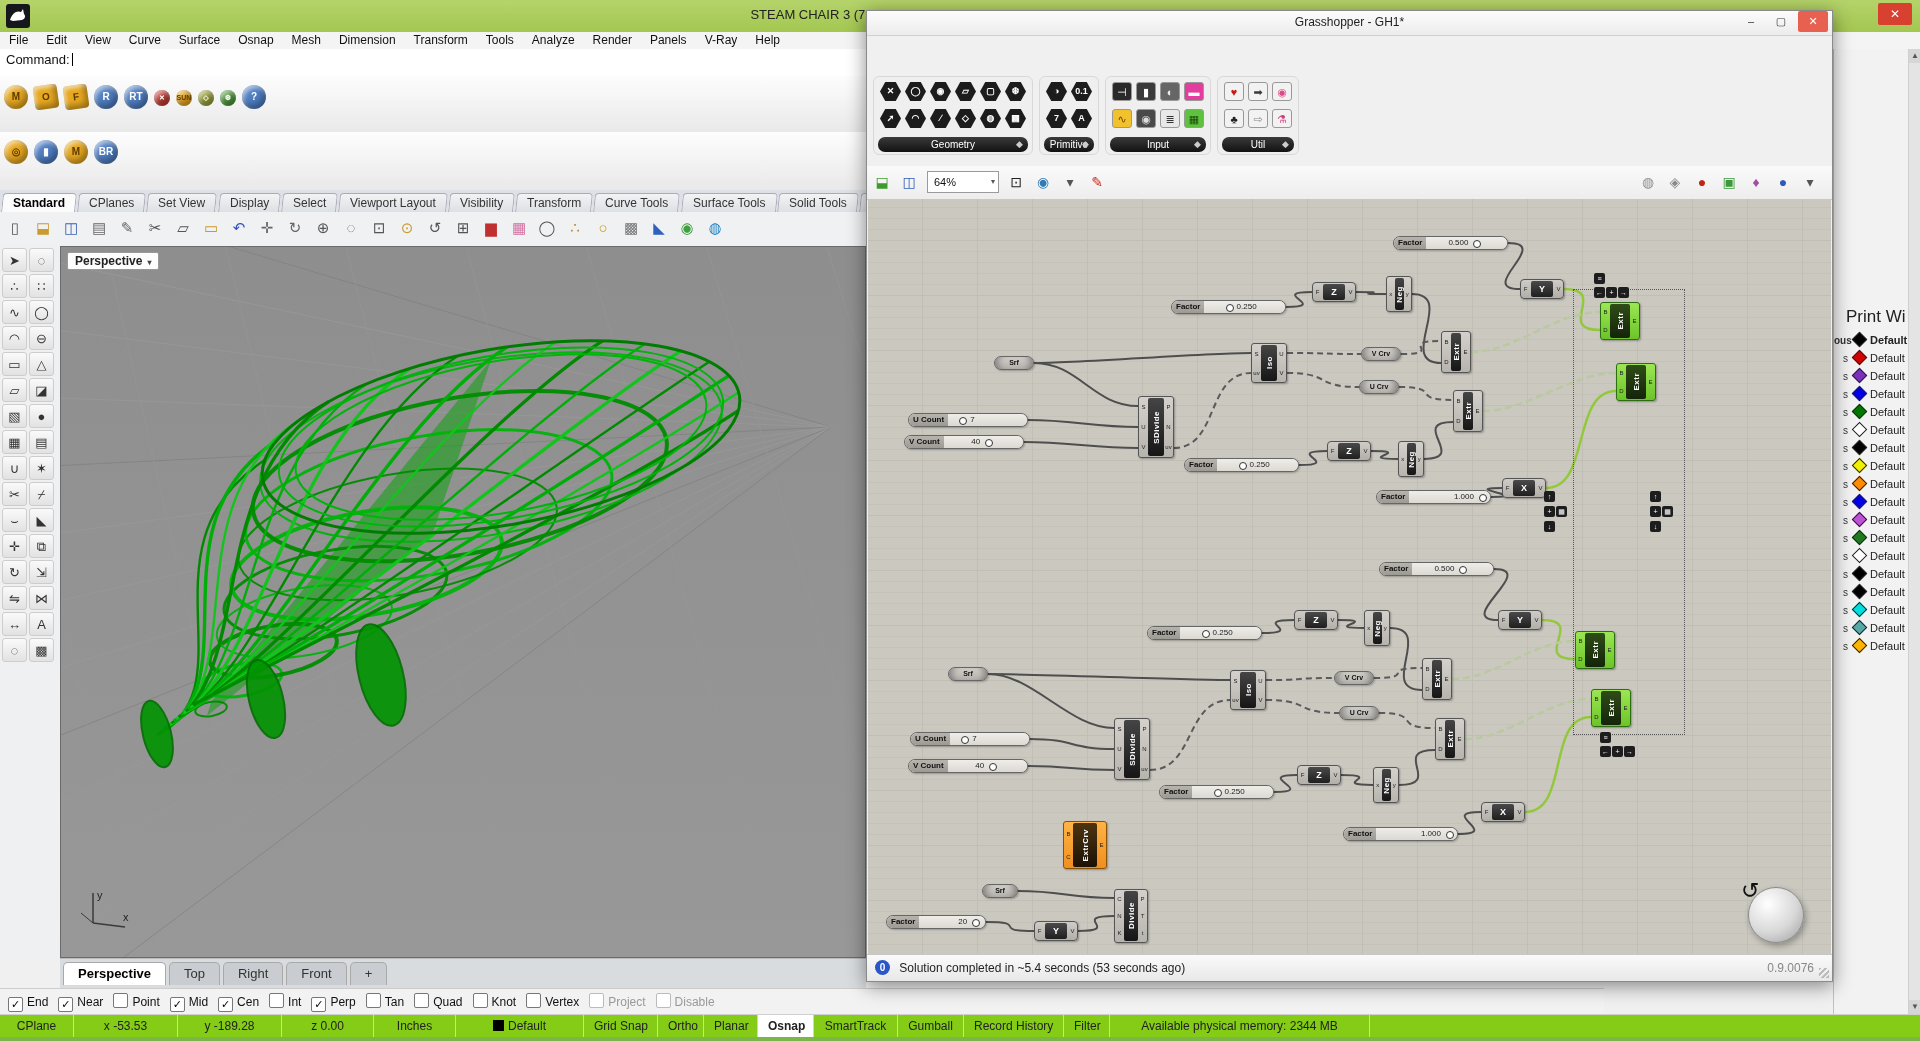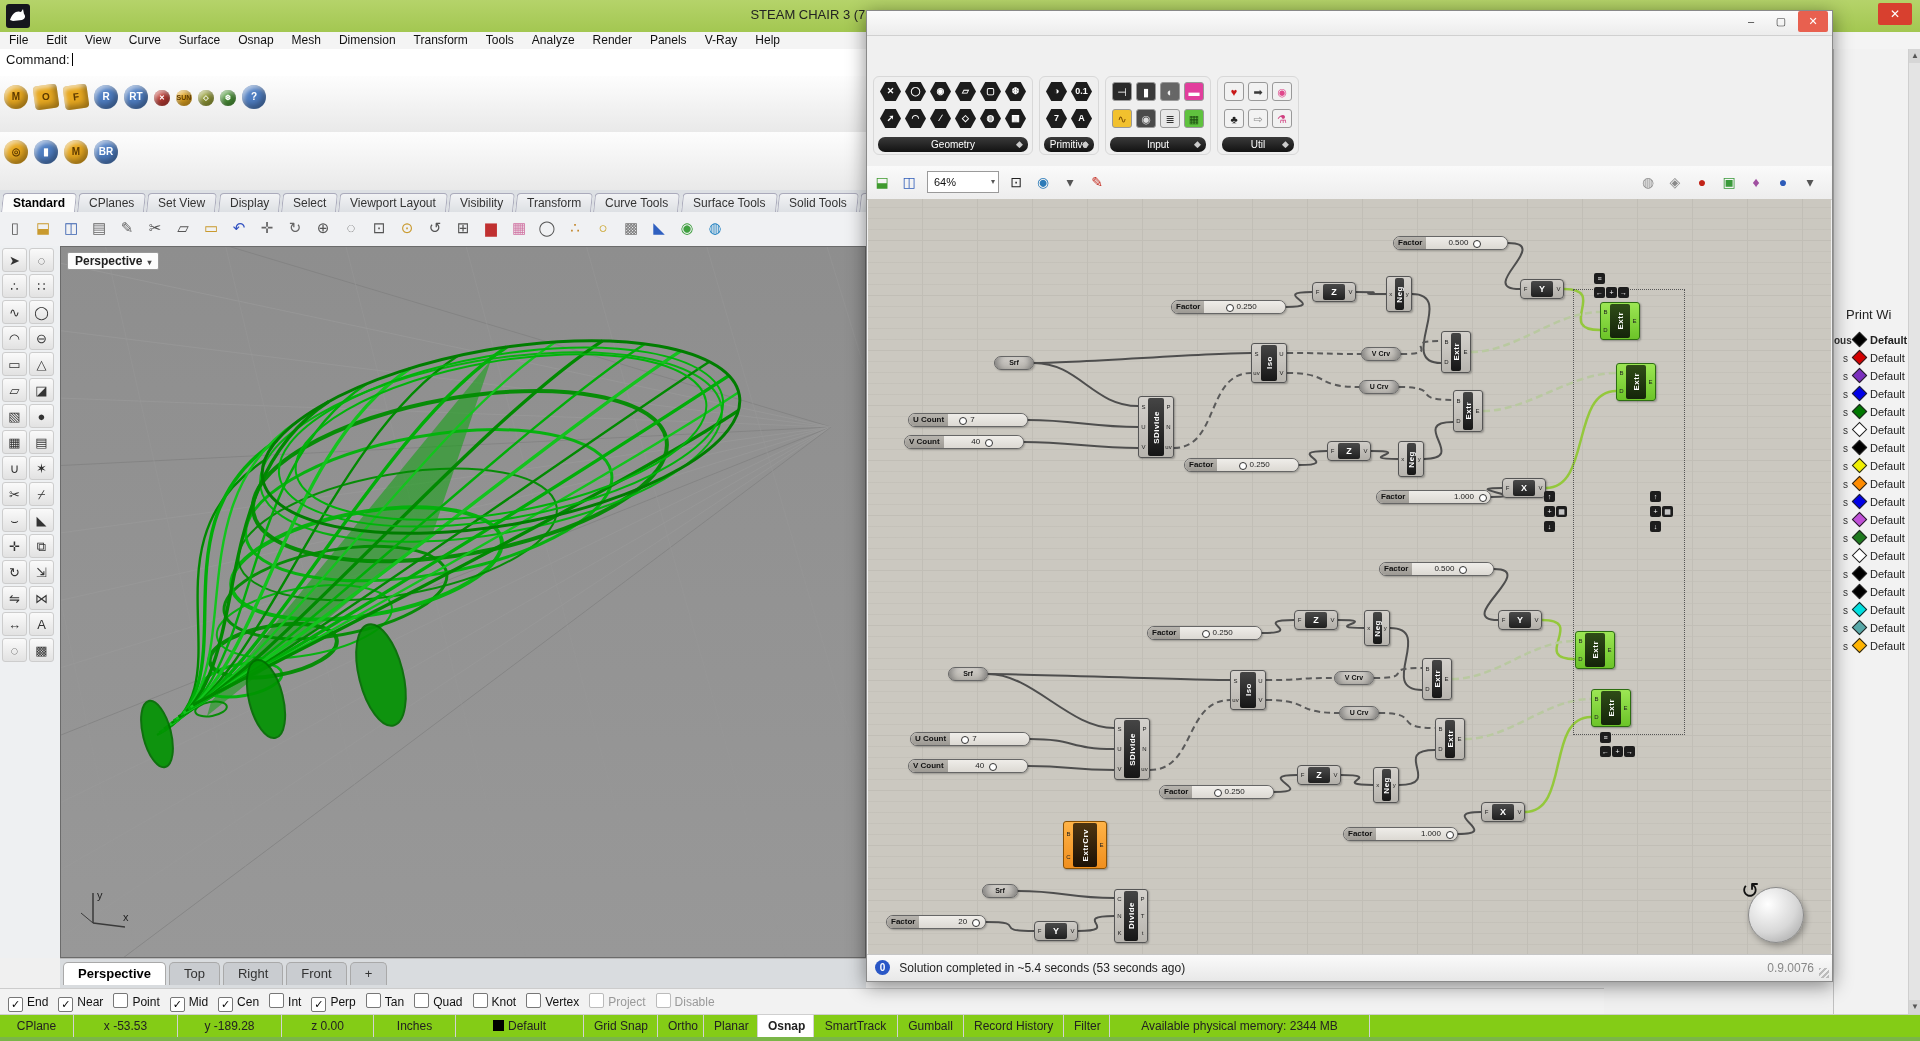--- a/index.html
+++ b/index.html
@@ -61,21 +61,21 @@
     margin-right:4px;text-align:center;line-height:12px;font-size:11px;color:#000;border-radius:2px;}
   .oitem.dim{color:#999;} .oitem.dim .cb{border-color:#bbb;}
   
   #statusbar{left:0;top:1014px;width:1920px;height:23px;background:#84cc16;font-size:12px;color:#222;border-top:1px solid #cfcfcf;}
   .seg{display:inline-block;height:22px;line-height:22px;text-align:center;border-right:1px solid #d2d2d2;padding:0 10px;vertical-align:top;white-space:nowrap;}
   .seg.bold{font-weight:bold;background:#fff;}
   .sw{display:inline-block;width:11px;height:11px;background:#000;vertical-align:-1px;margin-right:4px;}
   #greenline{left:0;top:1037px;width:1920px;height:4px;background:#7ab648;}
   
   #layers{left:1833px;top:49px;width:87px;height:965px;background:#f2f2f2;border-left:1px solid #c0c0c0;font-size:11px;overflow:hidden;}
-  #layers .hdr{position:absolute;left:12px;top:258px;font-size:13px;color:#222;}
+  #layers .hdr{position:absolute;left:12px;top:258px;font-size:17px;color:#222;}
   .lrow{position:absolute;left:0;width:75px;height:18px;line-height:18px;color:#222;}
   .lrow .lt{display:inline-block;width:14px;text-align:right;color:#333;font-size:10px;}
   .dia{display:inline-block;width:9px;height:9px;transform:rotate(45deg);border:1px solid #222;margin:0 5px 0 6px;vertical-align:-1px;}
   #lscroll{position:absolute;right:0;top:0;width:12px;height:100%;background:#e4e4e4;border-left:1px solid #cfcfcf;}
   #lscroll .ar{position:absolute;left:0;width:12px;height:14px;font-size:8px;text-align:center;line-height:14px;color:#555;background:#d6d6d6;}
   
   #gh{left:866px;top:10px;width:967px;height:972px;background:#f0f0f0;border:1px solid #8a8a8a;
     box-shadow:0 4px 18px rgba(0,0,0,.45);box-sizing:border-box;}
   #gh-titlebar{position:absolute;left:0;top:0;width:100%;height:24px;background:linear-gradient(#fcfcfc,#ececec);border-bottom:1px solid #d0d0d0;}
   #gh-title{position:absolute;left:0;right:0;top:4px;text-align:center;font-size:12px;color:#222;}
@@ -290,20 +290,21 @@
         <div class="lrow" style="top: 588px;"><span class="lt">s</span><span class="dia" style="background: rgb(255, 180, 0);"></span><span>Default</span></div>
       </div>
     <div id="lscroll">
       <div class="ar" style="top:0;">▲</div>
       <div class="ar" style="bottom:0;">▼</div>
     </div>
   </div>
 
   <div class="abs" id="gh">
     <div id="gh-titlebar">
+      <div id="gh-title">Grasshopper - GH1*</div>
       <div class="ghbtn" id="gh-min">–</div>
       <div class="ghbtn" id="gh-max">▢</div>
       <div class="ghbtn" id="gh-close">✕</div>
     </div>
     <div id="gh-groups"><div class="ggroup"><div class="gicons">
             <div class="row"><span class="hex">✕</span><span class="hex">◯</span><span class="hex">◉</span><span class="hex">▱</span><span class="hex">▢</span><span class="hex">❆</span></div>
             <div class="row"><span class="hex">➚</span><span class="hex">◠</span><span class="hex">∕</span><span class="hex">◇</span><span class="hex">◍</span><span class="hex">▦</span></div>
           </div><div class="gbar">Geometry<span class="plus">◆</span></div></div><div class="ggroup"><div class="gicons">
             <div class="row"><span class="hex">◑</span><span class="hex">0.1</span></div>
             <div class="row"><span class="hex">7</span><span class="hex">A</span></div>

